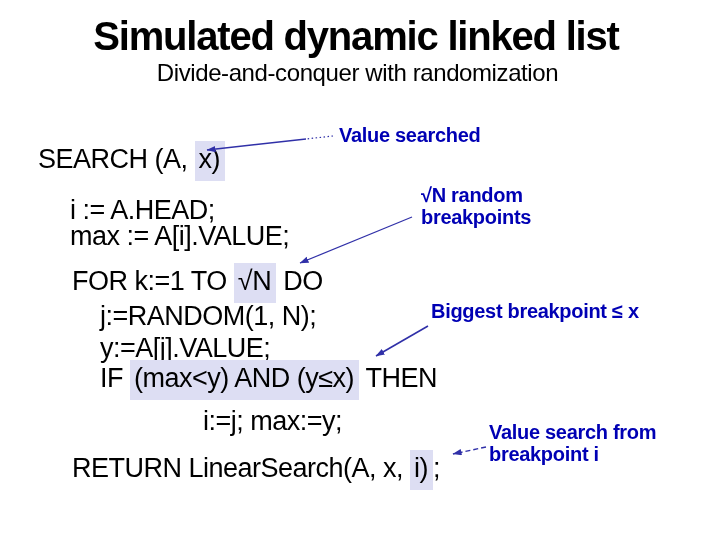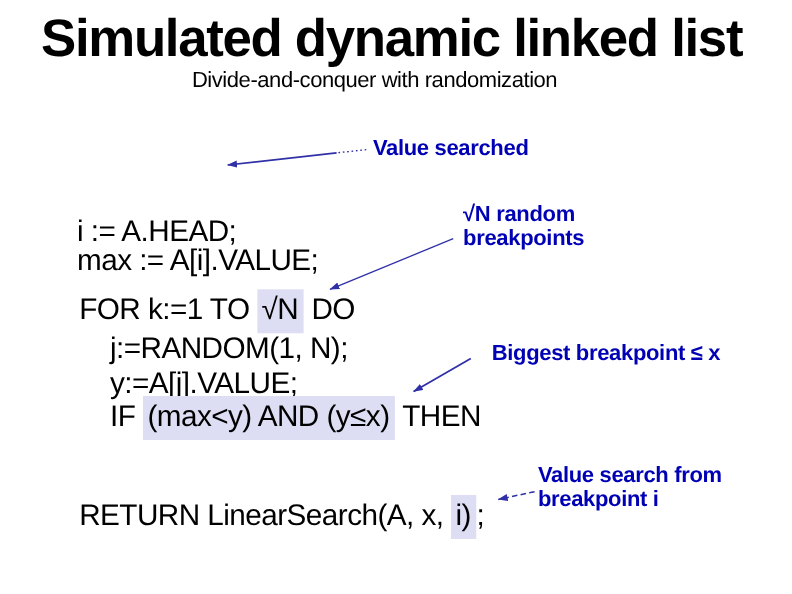--- a/index.html
+++ b/index.html
@@ -10,26 +10,26 @@
     --background:#ffffff;
   }
   html,body{margin:0;padding:0;}
   body{background:#888;}
   .slide{
     position:relative;width:720px;height:540px;background:var(--background);
     font-family:"Liberation Sans",sans-serif;overflow:hidden;margin:0 auto;
   }
   .title{
     position:absolute;top:14px;left:0;width:712px;text-align:center;
-    font-size:48px;font-weight:700;letter-spacing:-1.2px;color:var(--text);
+    font-size:40px;font-weight:700;letter-spacing:-1.2px;color:var(--text);
     line-height:44px;
   }
   .subtitle{
-    position:absolute;top:58px;left:0;width:681px;text-align:center;
-    font-size:20px;font-weight:400;letter-spacing:-0.4px;color:var(--text);
+    position:absolute;top:58px;left:17px;width:681px;text-align:center;
+    font-size:24px;font-weight:400;letter-spacing:-0.4px;color:var(--text);
     line-height:30px;
   }
   .code-line{
     position:absolute;font-size:27px;line-height:27px;letter-spacing:-0.5px;
     color:var(--text);white-space:pre;
   }
   .hl{
     background:var(--highlight);
     padding:3px 5px 7px 4px;
   }
@@ -45,41 +45,43 @@
   svg.arrows marker path{fill:var(--arrow-blue);}
 </style>
 </head>
 <body>
 
 <div class="slide">
 
   <div class="title">Simulated dynamic linked list</div>
   <div class="subtitle">Divide-and-conquer with randomization</div>
 
+  <div class="code-line" style="left:38px;top:146px;"><span>SEARCH (A, </span><span class="hl">x)</span></div>
 
   <div class="code-line" style="left:70px;top:197px;">i := A.HEAD;</div>
 
   <div class="code-line" style="left:70px;top:223px;">max := A[i].VALUE;</div>
 
   <div class="code-line" style="left:72px;top:268px;text-align:center;"><span>FOR k:=1 TO </span><span class="hl">√N</span><span> DO</span></div>
 
   <div class="code-line" style="left:100px;top:303px;text-align:center;">j:=RANDOM(1, N);</div>
 
   <div class="code-line" style="left:100px;top:335px;">y:=A[j].VALUE;</div>
 
   <div class="code-line" style="left:100px;top:365px;"><span>IF </span><span class="hl">(max&lt;y) AND (y≤x)</span><span> THEN</span></div>
 
+  <div class="code-line" style="left:203px;top:408px;">i:=j; max:=y;</div>
 
   <div class="code-line" style="left:72px;top:455px;"><span>RETURN LinearSearch(A, x, </span><span class="hl">i)</span><span>;</span></div>
 
   <div class="annotation" style="left:339px;top:124px;">Value searched</div>
 
   <div class="annotation" style="left:421px;top:184px;"><span>√N random</span><br><span>breakpoints</span></div>
 
-  <div class="annotation" style="left:447px;top:300px;margin-top:10px;">Biggest breakpoint ≤ x</div>
+  <div class="annotation" style="left:431px;top:300px;">Biggest breakpoint ≤ x</div>
 
   <div class="annotation" style="left:489px;top:421px;"><span>Value search from</span><br><span>breakpoint i</span></div>
 
   <svg class="arrows" viewBox="0 0 720 540" xmlns="http://www.w3.org/2000/svg">
     <defs>
       <marker id="ah" markerWidth="9" markerHeight="7" refX="8.5" refY="3.2" orient="auto" markerUnits="userSpaceOnUse">
         <path d="M0,0 L9,3.2 L0,6.4 Z"></path>
       </marker>
     </defs>
     <g>

